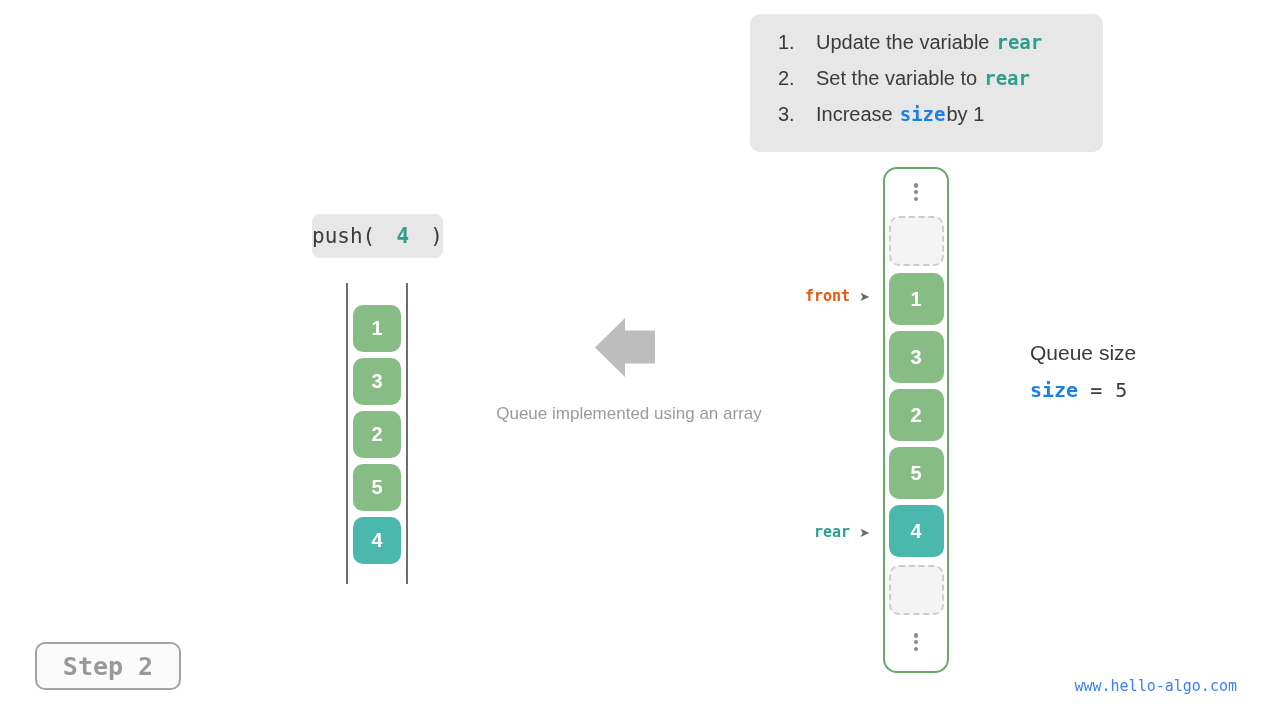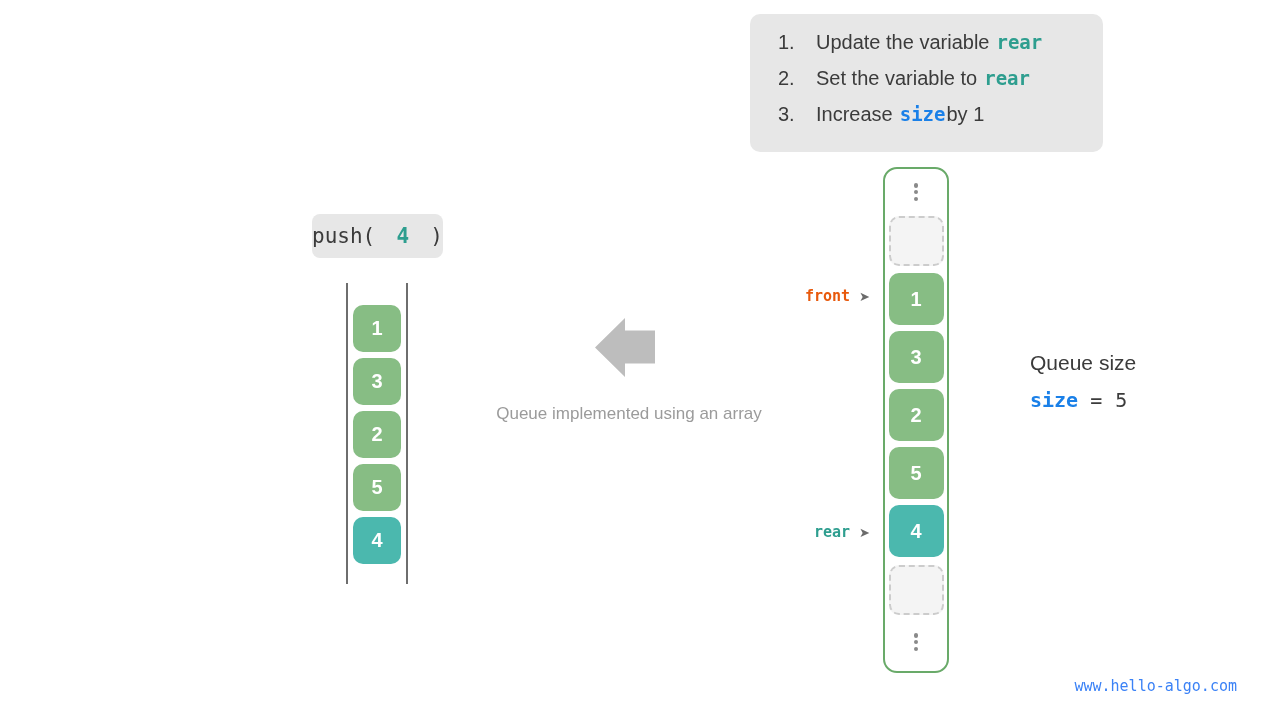--- a/index.html
+++ b/index.html
@@ -144,21 +144,21 @@
   .pointer-label {
     font-family: "DejaVu Sans Mono", monospace;
     font-weight: bold;
     font-size: 15px;
   }
   .pointer-row.front .pointer-label { color: #e8590c; }
   .pointer-row.rear .pointer-label { color: #2e9e8f; }
   .pointer-arrow { font-size: 13px; color: #6b6b6b; line-height: 1; }
 
   
-  .queue-size { position: absolute; left: 1030px; top: 341px; margin-top: 10px; }
+  .queue-size { position: absolute; left: 1030px; top: 341px; }
   .queue-size-title { font-size: 21px; color: #3b3b3b; }
   .queue-size-expr {
     margin-top: 13px;
     font-family: "DejaVu Sans Mono", monospace;
     font-size: 20px;
     color: #3b3b3b;
     display: flex; align-items: baseline;
   }
   .queue-size-expr .var { color: #1a80e8; font-weight: bold; }
   .queue-size-expr .eq { margin: 0 13px 0 12px; }
@@ -262,16 +262,17 @@
 
   <div class="queue-size">
     <div class="queue-size-title">Queue size</div>
     <div class="queue-size-expr">
       <span class="var">size</span>
       <span class="eq">=</span>
       <span>5</span>
     </div>
   </div>
 
+  <div class="step-box">Step 2</div>
 
   <div class="watermark">www.hello-algo.com</div>
 
 </div>
 
 </body></html>

